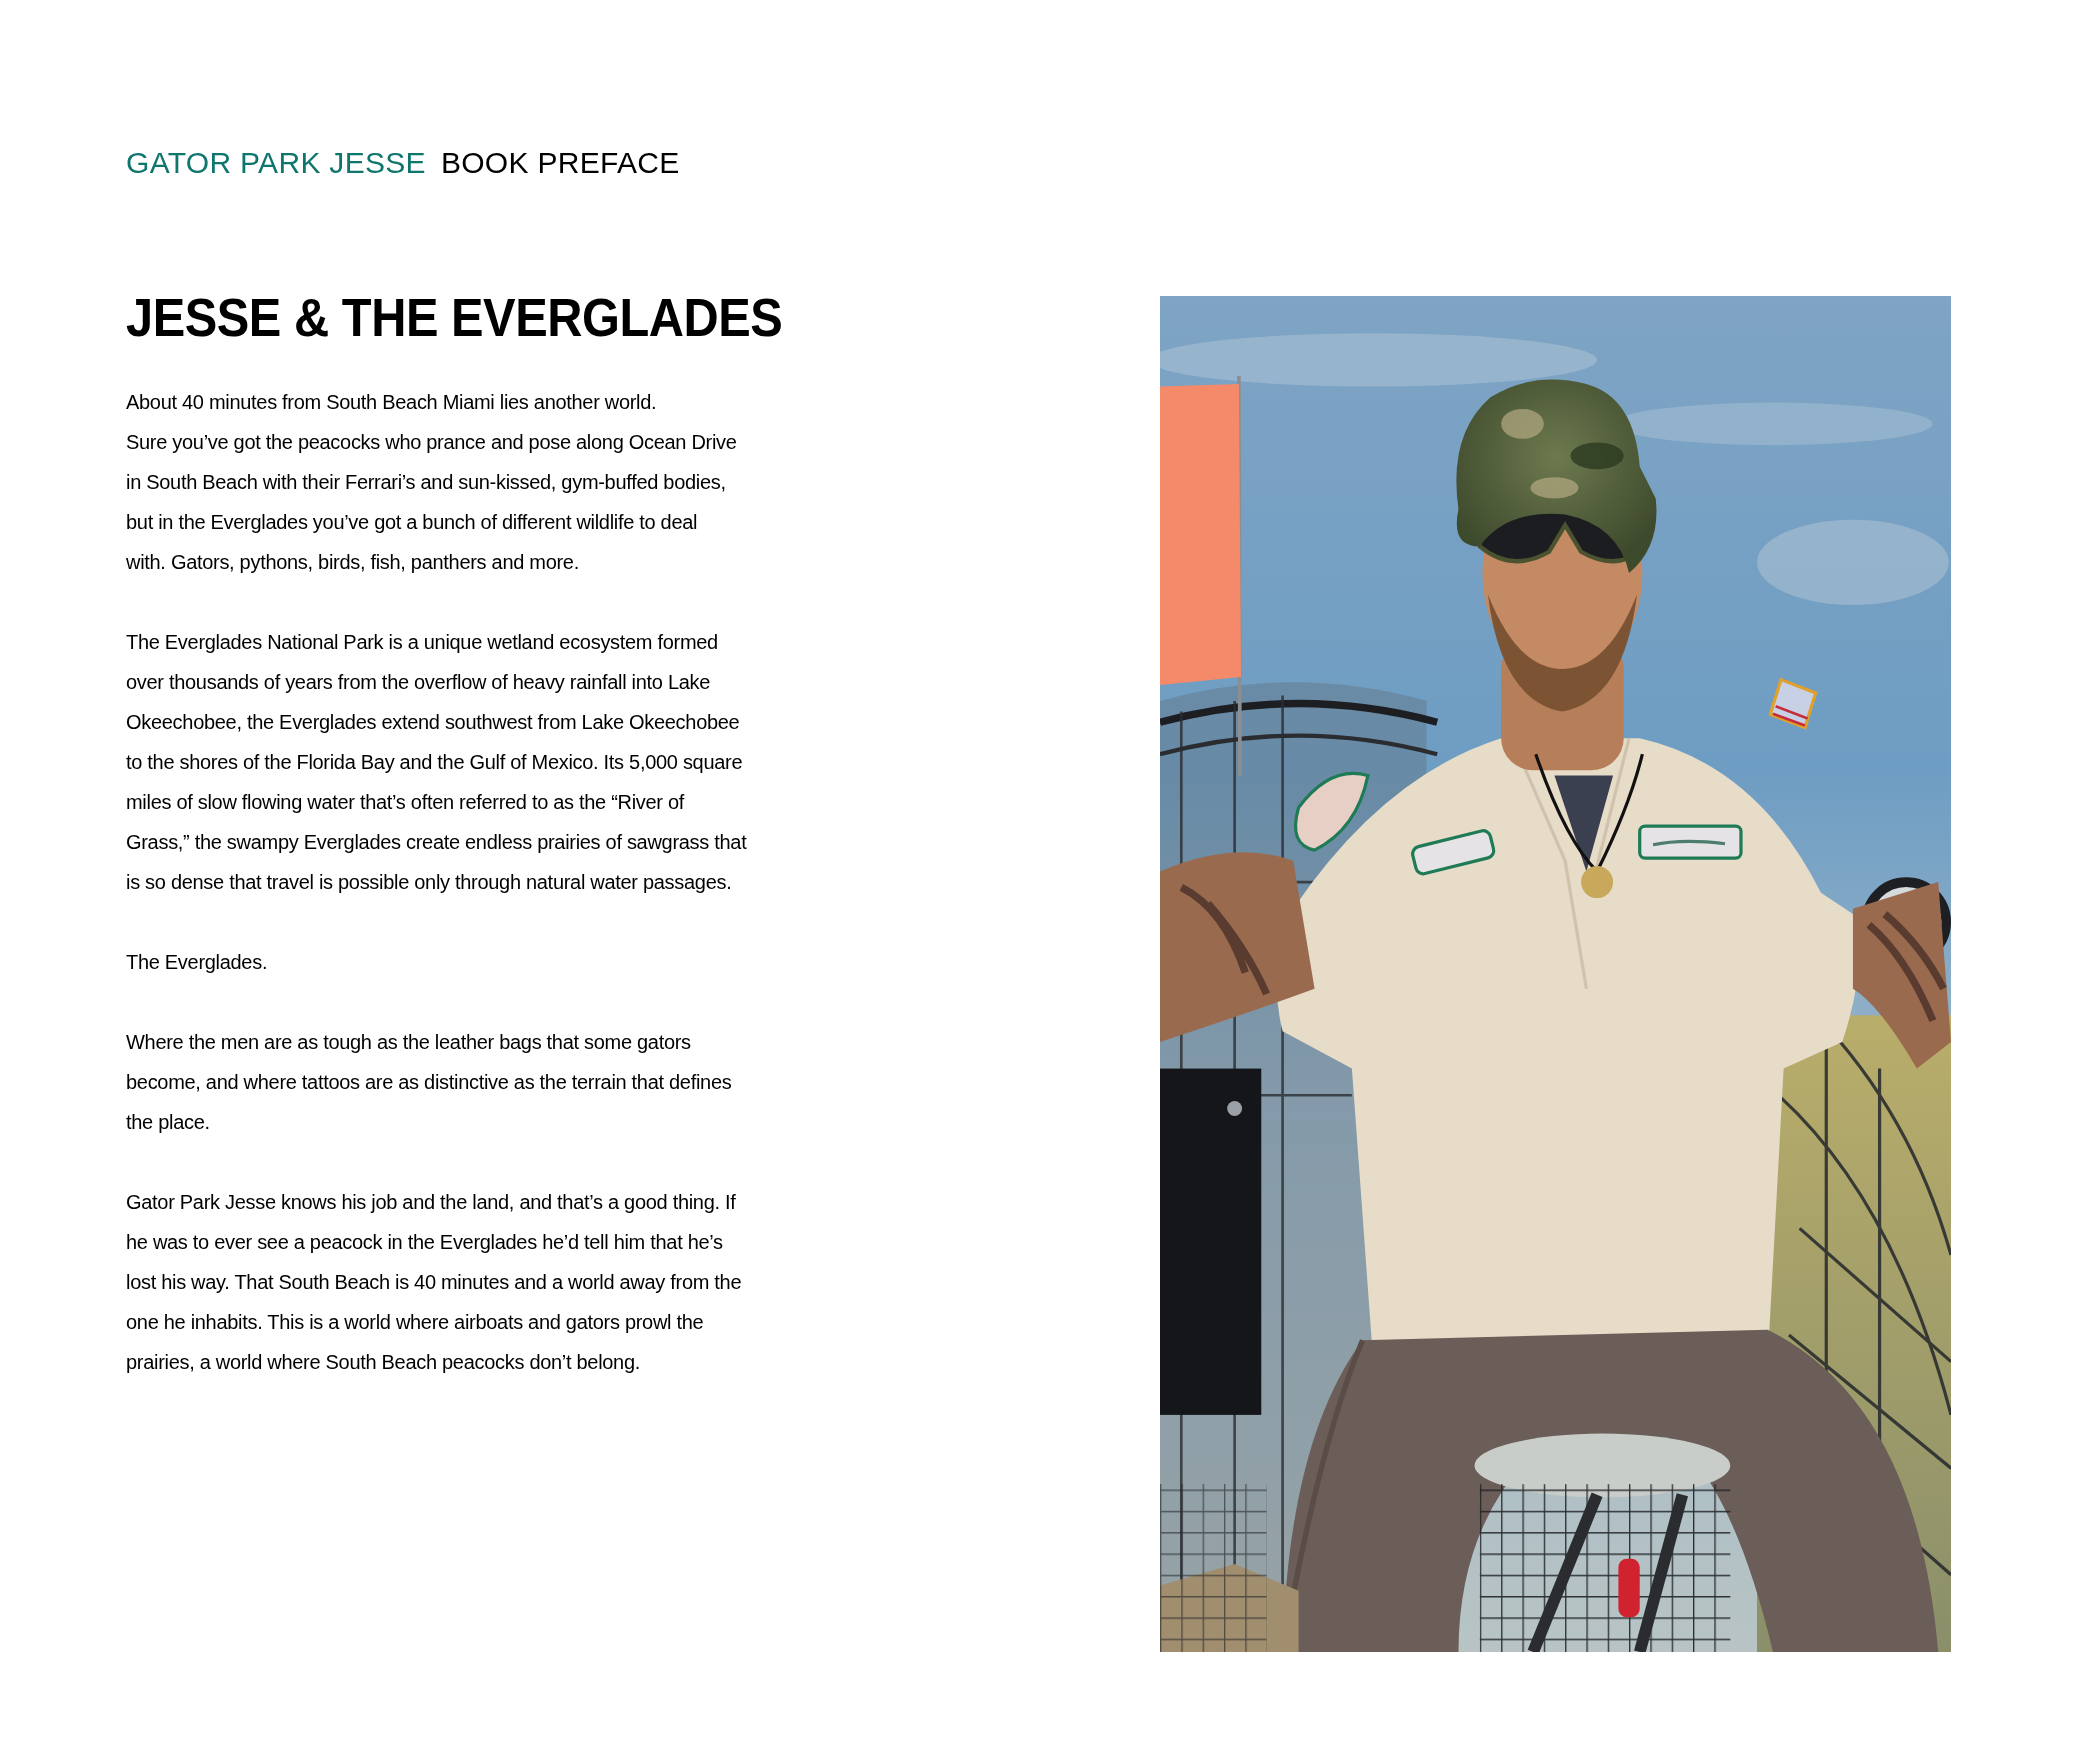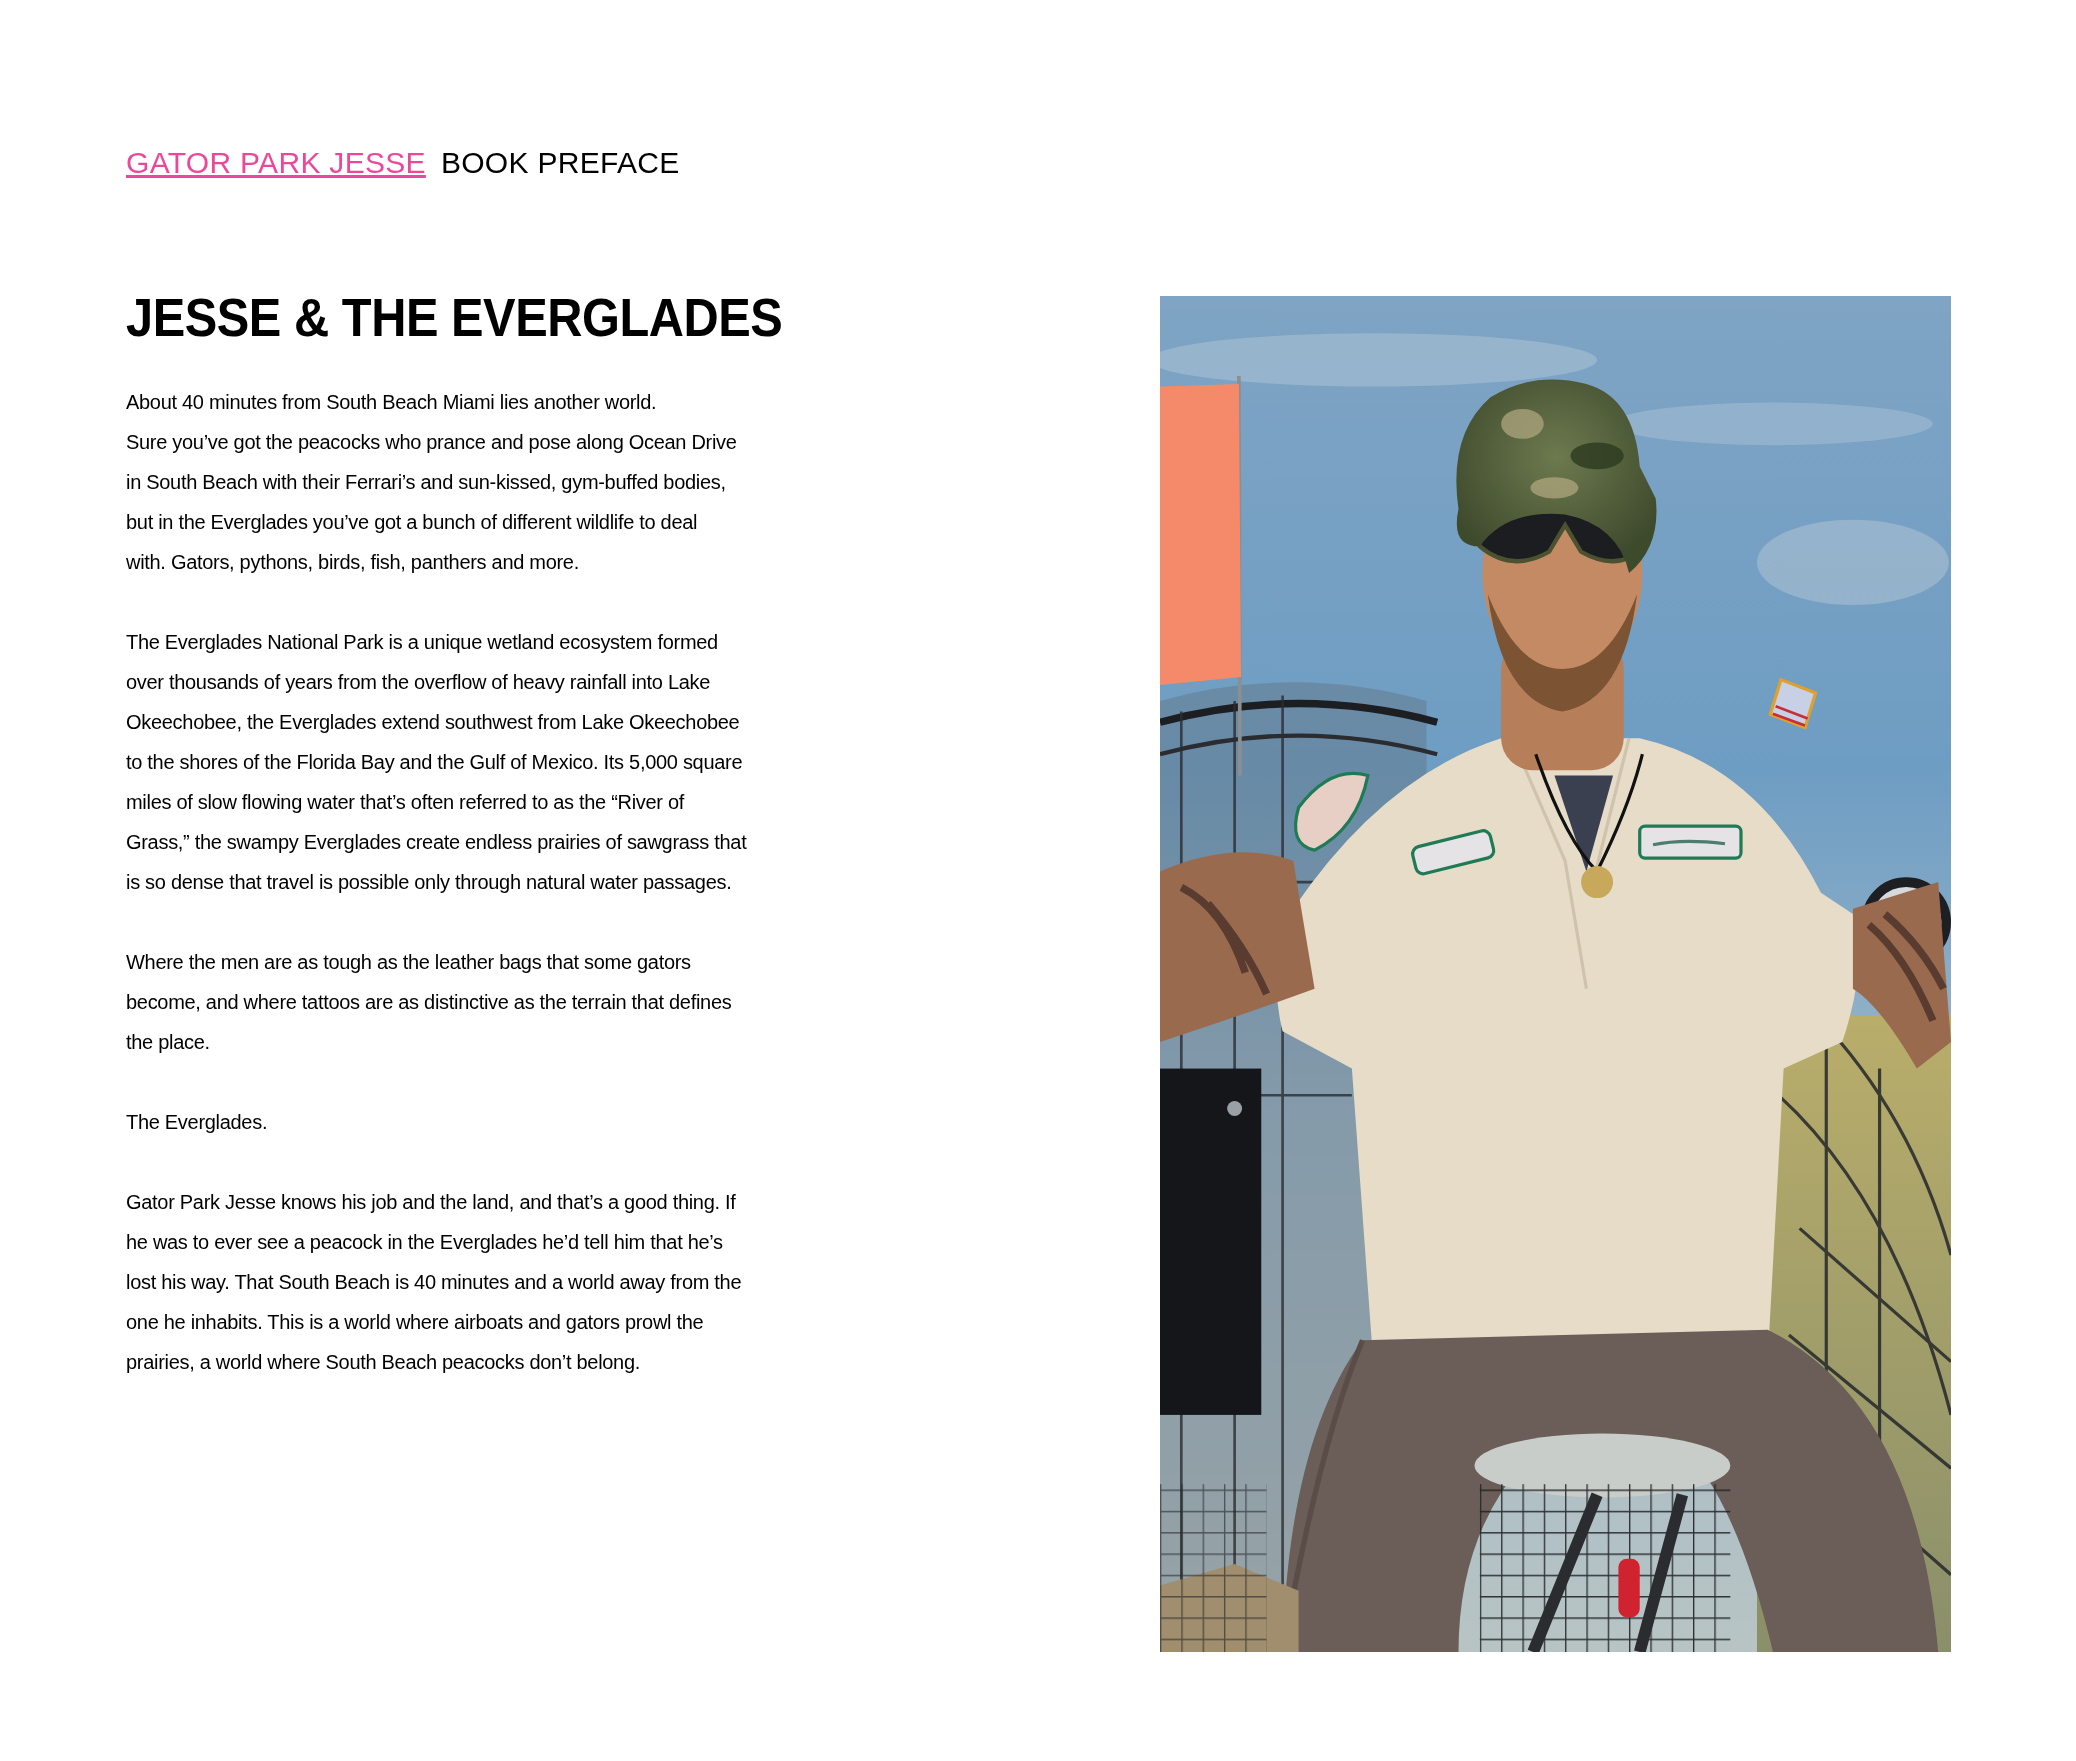--- a/index.html
+++ b/index.html
@@ -1,18 +1,18 @@
 <!DOCTYPE html>
 <html style="font-size:8.5px"><head>
 <meta charset="utf-8">
 <style>
   html,body{margin:0;padding:0;background:#ffffff;}
   body{width:2077px;height:1762px;position:relative;overflow:hidden;font-family:"Liberation Sans",sans-serif;}
   .tagline{position:absolute;left:126px;top:146px;font-size:30px;letter-spacing:0.3px;white-space:nowrap;}
-  .tagline .series{color:#ec4899;text-decoration:underline;}
+  .tagline .series{color:#0f766e;}
   .tagline .section{color:#000000;margin-left:15px;}
   .title{position:absolute;left:126px;top:287px;font-size:53px;font-weight:bold;color:#000;margin:0;letter-spacing:-0.5px;white-space:nowrap;transform:scaleX(0.92);transform-origin:left top;}
   .body-text{position:absolute;left:126px;top:382px;width:1023px;font-size:20px;line-height:40px;color:#000;}
   .body-text p{margin:0 0 40px 0;white-space:pre-line;letter-spacing:-0.3px;}
   .photo{position:absolute;left:1160px;top:296px;width:791px;height:1356px;overflow:hidden;background:#6f9cc0;}
   .photo svg{display:block;width:100%;height:100%;}
 </style>
 </head>
 <body>
 
@@ -28,24 +28,24 @@
 in South Beach with their Ferrari’s and sun-kissed, gym-buffed bodies,
 but in the Everglades you’ve got a bunch of different wildlife to deal
 with. Gators, pythons, birds, fish, panthers and more.</p>
   <p>The Everglades National Park is a unique wetland ecosystem formed
 over thousands of years from the overflow of heavy rainfall into Lake
 Okeechobee, the Everglades extend southwest from Lake Okeechobee
 to the shores of the Florida Bay and the Gulf of Mexico. Its 5,000 square
 miles of slow flowing water that’s often referred to as the “River of
 Grass,” the swampy Everglades create endless prairies of sawgrass that
 is so dense that travel is possible only through natural water passages.</p>
+  <p>The Everglades.</p>
   <p>Where the men are as tough as the leather bags that some gators
 become, and where tattoos are as distinctive as the terrain that defines
 the place.</p>
-  <p>The Everglades.</p>
   <p>Gator Park Jesse knows his job and the land, and that’s a good thing. If
 he was to ever see a peacock in the Everglades he’d tell him that he’s
 lost his way. That South Beach is 40 minutes and a world away from the
 one he inhabits. This is a world where airboats and gators prowl the
 prairies, a world where South Beach peacocks don’t belong.</p>
 </div>
 
 <div class="photo">
   <svg viewBox="0 0 1484 2545" preserveAspectRatio="none">
     <defs>

